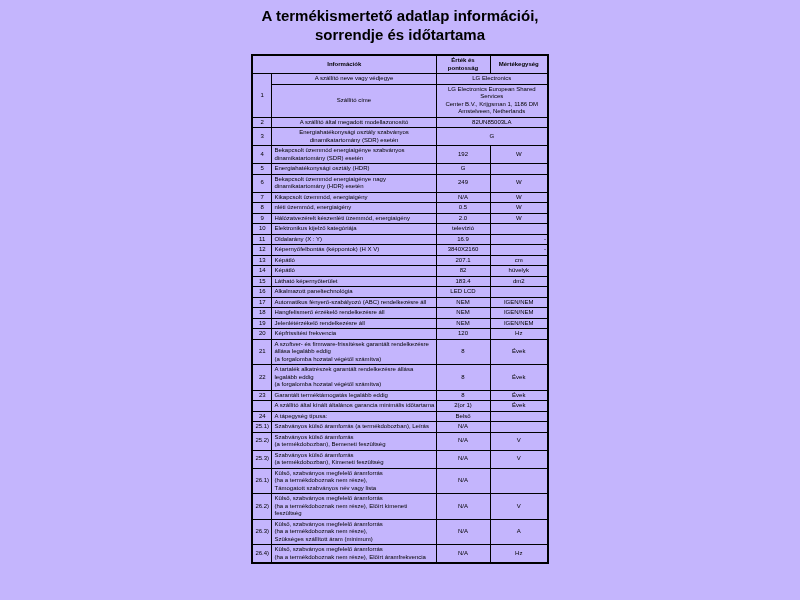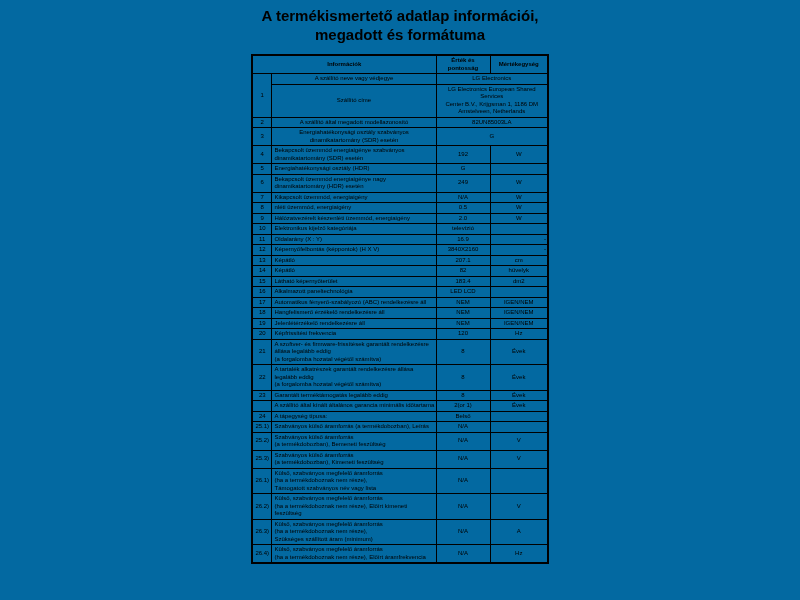--- a/index.html
+++ b/index.html
@@ -1,17 +1,17 @@
 <!DOCTYPE html>
 <html><head>
 <meta charset="utf-8">
 <style>
   html,body{margin:0;padding:0;background:#ffffff;}
   .page{
-    width:800px;height:600px;position:relative;background:#0369a1;color:#000;
+    width:800px;height:600px;position:relative;background:#c4b5fd;color:#000;
     font-family:"Liberation Sans",sans-serif;overflow:hidden;
   }
   .title{
     padding-top:6px;text-align:center;font-weight:bold;
     font-size:15px;line-height:19px;color:#000;
   }
   table.sheet{
     border-collapse:collapse;table-layout:fixed;
     width:296px;margin:10px auto 0 auto;
     border:2px solid #000;
@@ -32,21 +32,21 @@
   td.unit{text-align:center;}
   td.unit.dash-right{text-align:right;padding-right:1px;}
 </style>
 </head>
 <body>
 
 <div class="page">
 
   <div class="title">
     <div>A termékismertető adatlap információi,</div>
-    <div>megadott és formátuma</div>
+    <div>sorrendje és időtartama</div>
   </div>
 
   <table class="sheet">
     <colgroup>
       <col style="width:20px">
       <col style="width:164px">
       <col style="width:54px">
       <col style="width:58px">
     </colgroup>
     <thead>

